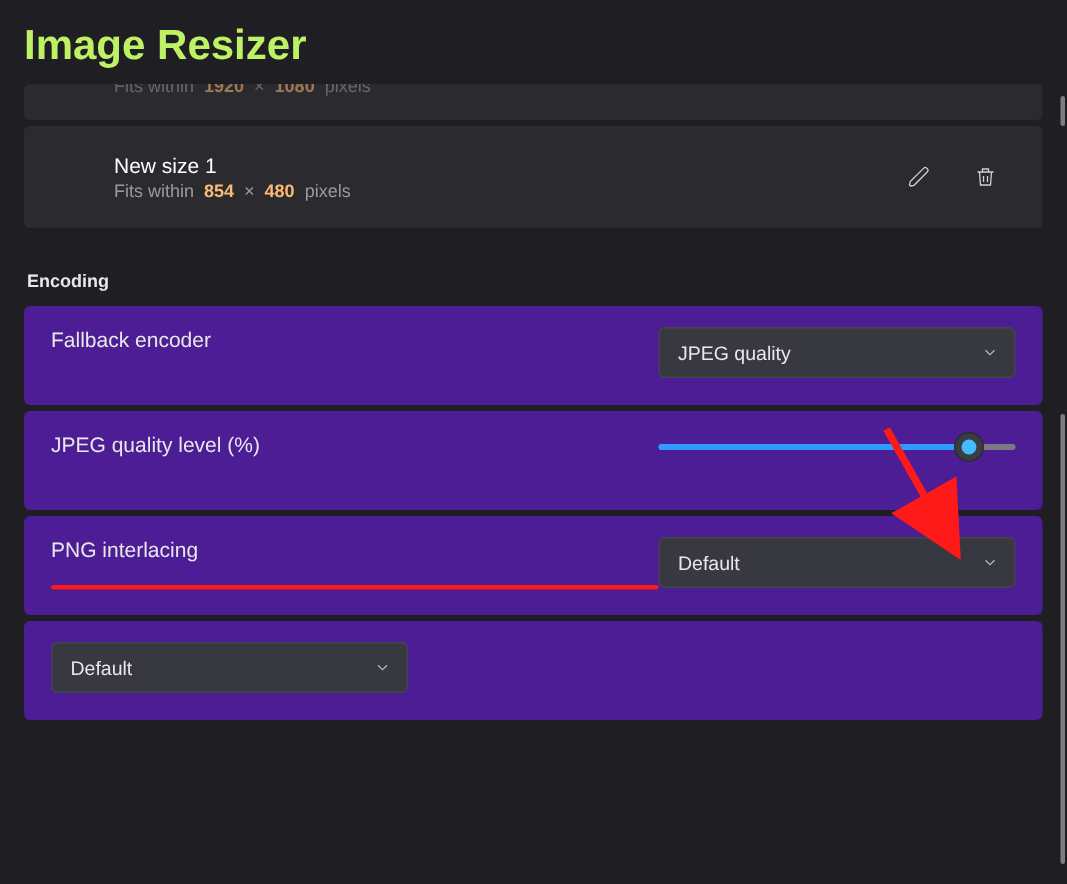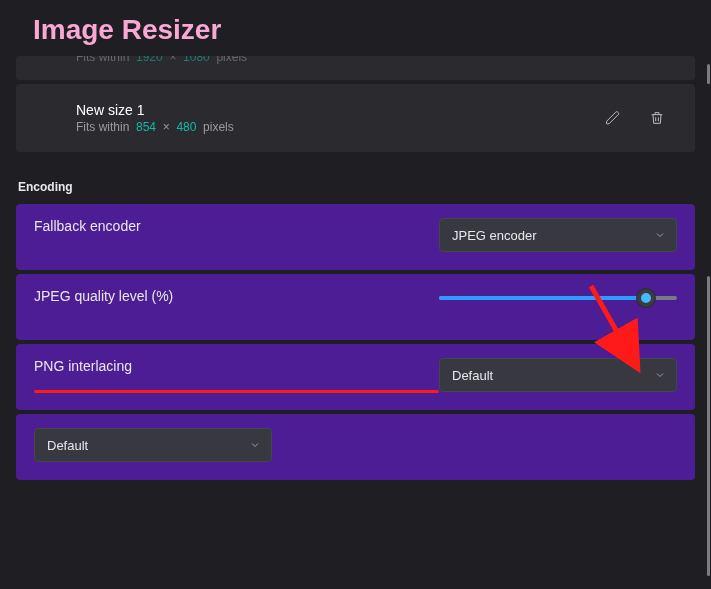--- a/index.html
+++ b/index.html
@@ -10,22 +10,21 @@
     font-family: "Segoe UI", -apple-system, sans-serif;
     font-size: 14px;
     position: relative;
   }
   .header {
     padding: 14px 16px 10px 16px;
   }
   .header h1 {
     font-size: 28px;
     font-weight: 600;
-    color: #f9a8d4;
-    margin-left: 17px;
+    color: #bef264;
   }
   .content {
     padding: 0 16px 16px 16px;
     height: 539px;
     overflow: hidden;
     position: relative;
   }
   .card {
     background: #2b2b2f;
     border-radius: 4px;
@@ -52,21 +51,21 @@
   .preset-title {
     color: #ffffff;
     font-size: 14px;
     font-weight: 400;
     margin-bottom: 2px;
   }
   .preset-sub {
     color: #9a9a9f;
     font-size: 12px;
   }
-  .preset-sub .dim-num { color: #14b8a6; }
+  .preset-sub .dim-num { color: #fdba74; font-weight: bold; }
   .icon-btn {
     width: 36px;
     height: 36px;
     display: flex;
     align-items: center;
     justify-content: center;
     cursor: pointer;
     border-radius: 4px;
     margin-left: 8px;
     color: #cfcfd4;
@@ -219,21 +218,21 @@
           <path d="M4 7h16M9 7V4h6v3M6 7l1 13h10l1-13M10 11v6M14 11v6"></path>
         </svg>
     </div>
   </div>
 
   <div class="section-title">Encoding</div>
 
   <div class="row">
     <div class="row-label">Fallback encoder</div>
     <div class="select">
-      <span>JPEG encoder</span>
+      <span>JPEG quality</span>
       <span class="chev">
         <svg viewBox="0 0 24 24">
             <path d="M6 9l6 6 6-6"></path>
           </svg>
       </span>
     </div>
   </div>
 
   <div class="row" id="row-jpeg">
     <div class="row-label" id="jpeg-label">JPEG quality level (%)</div>

